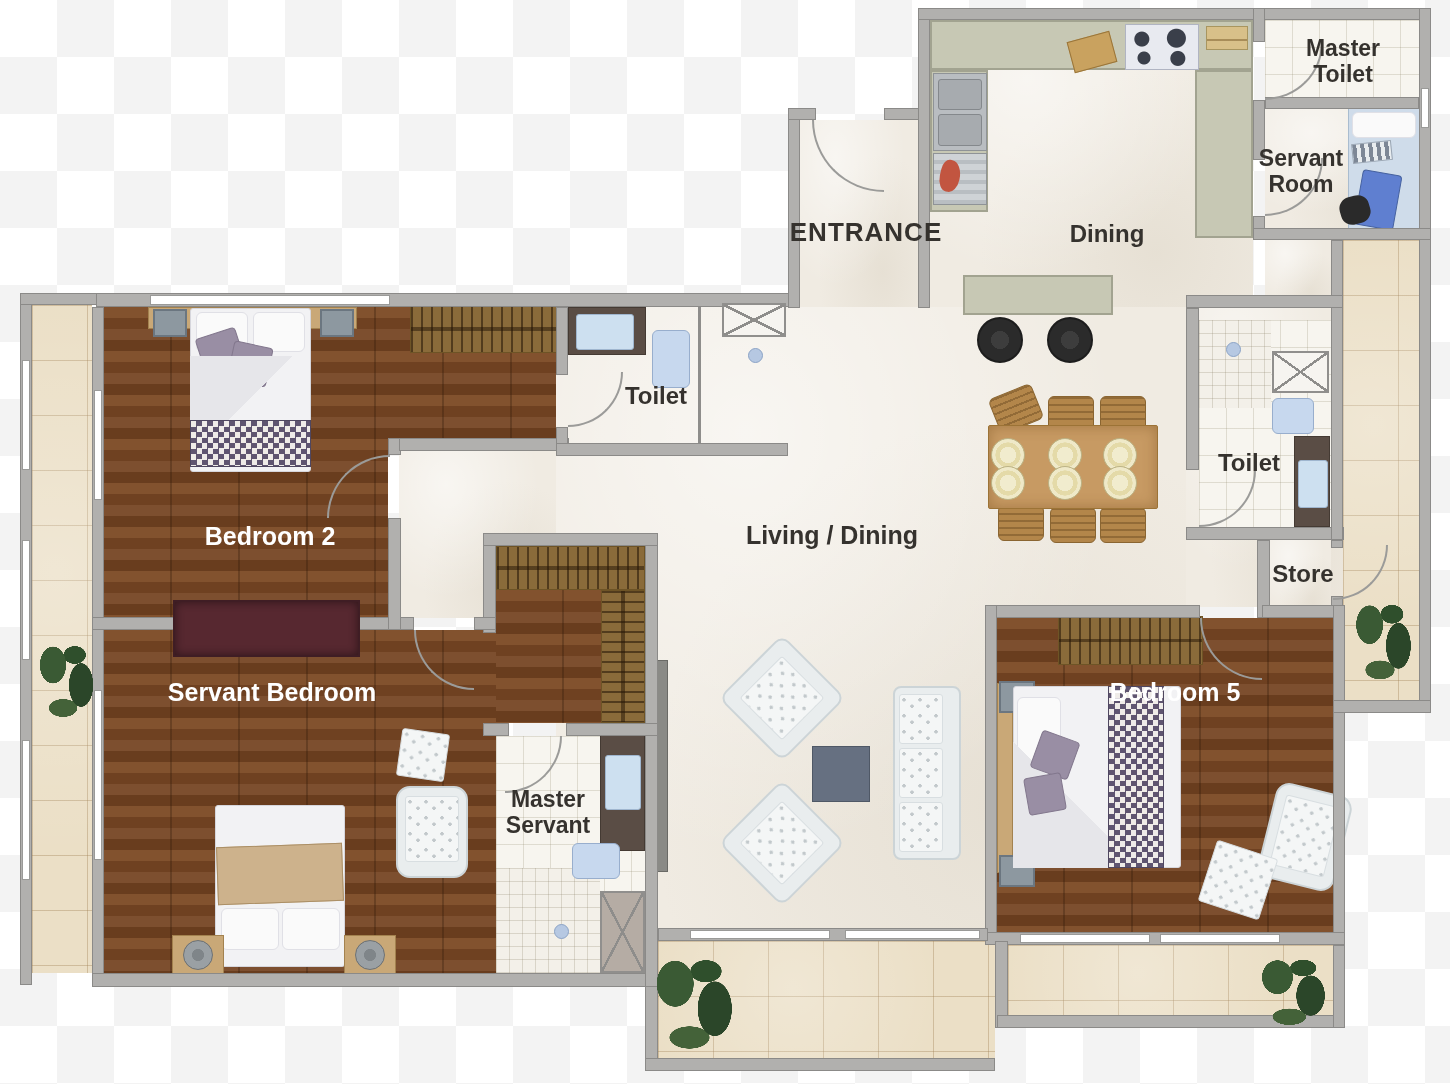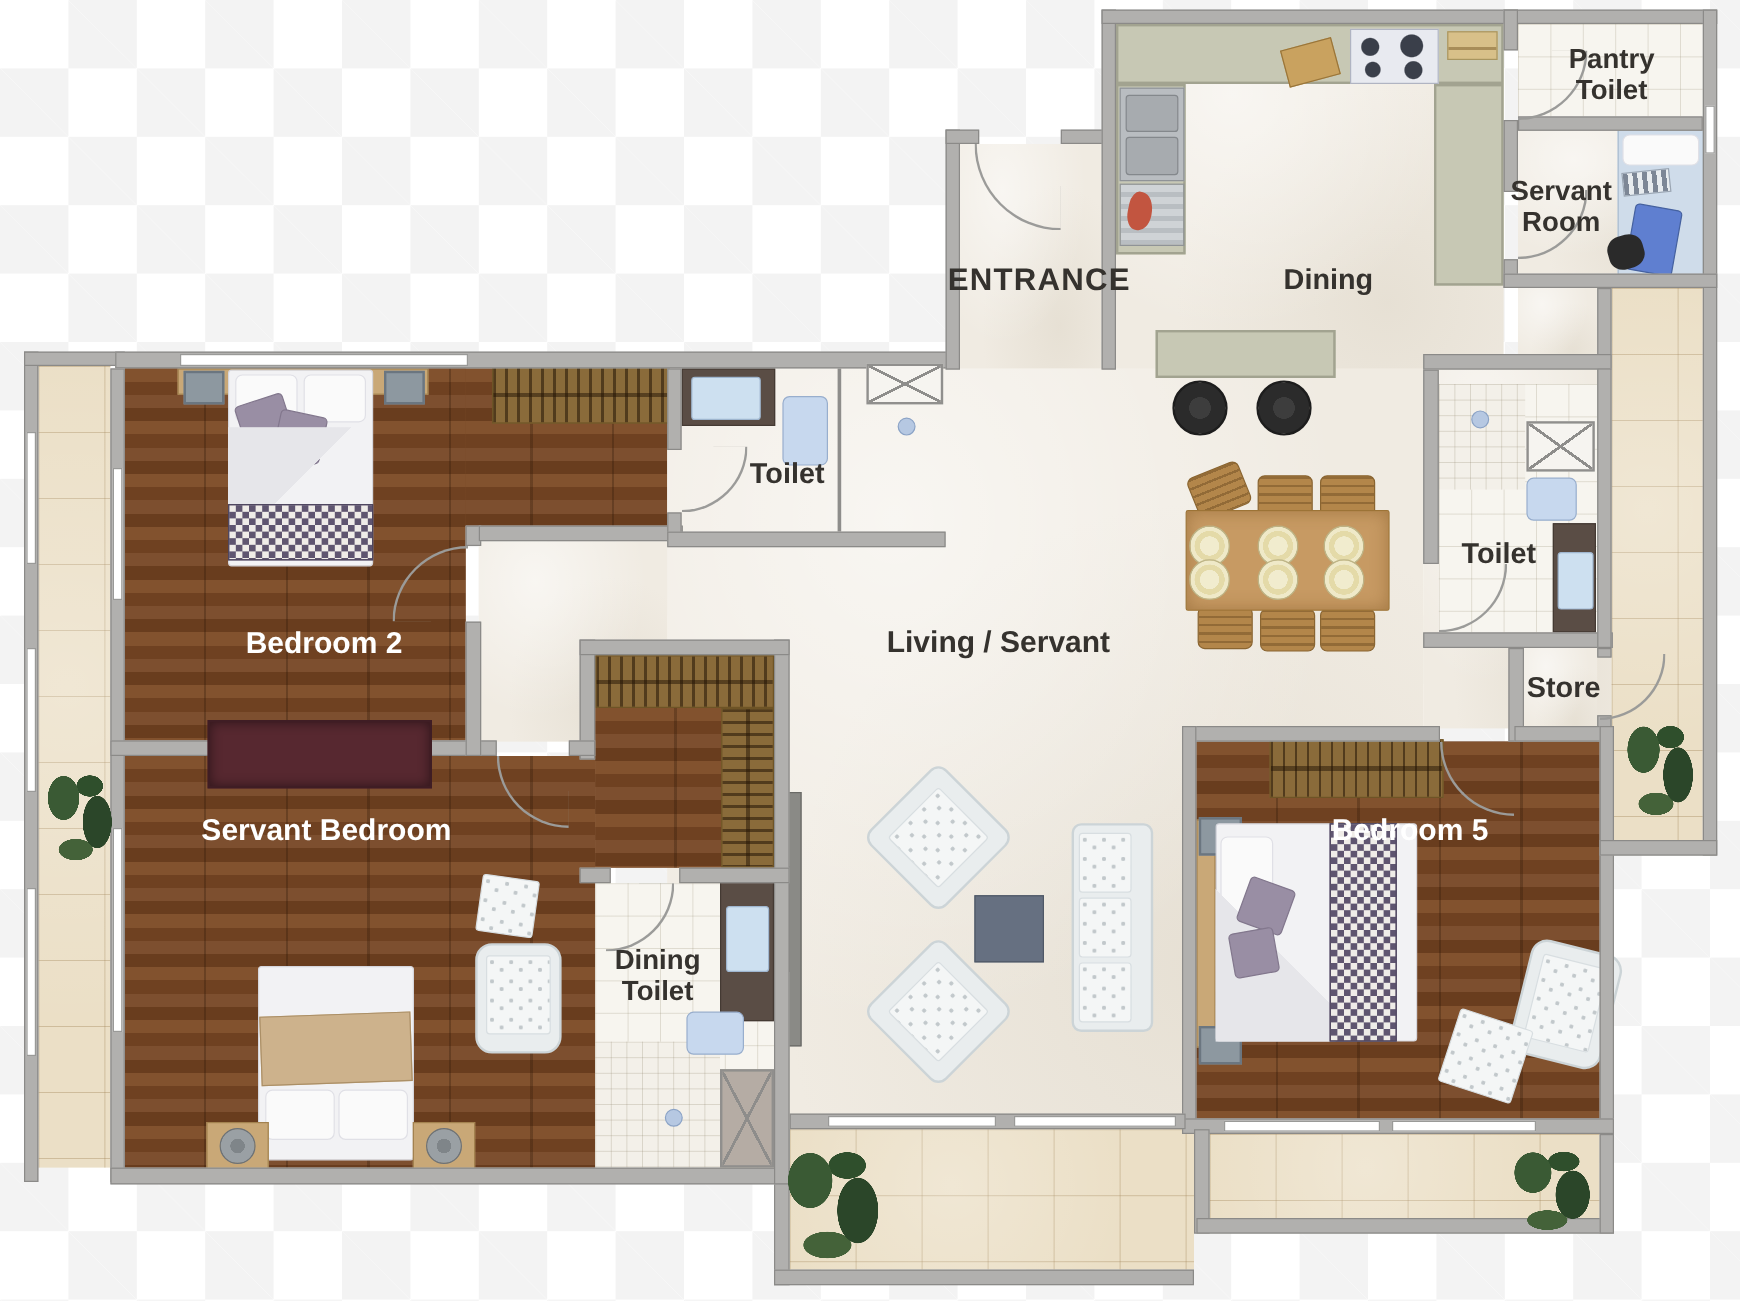--- a/index.html
+++ b/index.html
@@ -294,22 +294,22 @@
 <div class="arc" style="left:1265px;top:42px;width:58px;height:58px;border-right-width:2px;border-bottom-width:2px;border-radius:0 0 100% 0;"></div>
 <div class="arc" style="left:1265px;top:158px;width:58px;height:58px;border-right-width:2px;border-bottom-width:2px;border-radius:0 0 100% 0;"></div>
 
 <div class="plant" style="left:28px;top:630px;width:78px;height:100px;"></div>
 <div class="plant" style="left:640px;top:940px;width:110px;height:125px;"></div>
 <div class="plant" style="left:1248px;top:945px;width:92px;height:92px;"></div>
 <div class="plant" style="left:1344px;top:588px;width:80px;height:105px;"></div>
 
 <div class="lbl" style="left:866px;top:233px;font-size:26px;letter-spacing:1px;font-weight:600;">ENTRANCE</div>
 <div class="lbl" style="left:1107px;top:234px;">Dining</div>
-<div class="lbl wrap" style="left:1343px;top:62px;width:104px;font-size:23px;">Pantry Toilet</div>
+<div class="lbl wrap" style="left:1343px;top:62px;width:104px;font-size:23px;">Master Toilet</div>
 <div class="lbl wrap" style="left:1301px;top:172px;width:104px;font-size:23px;">Servant Room</div>
 <div class="lbl" style="left:656px;top:396px;">Toilet</div>
 <div class="lbl" style="left:1249px;top:463px;">Toilet</div>
 <div class="lbl" style="left:1303px;top:574px;">Store</div>
-<div class="lbl" style="left:832px;top:535px;font-size:25px;">Living / Servant</div>
+<div class="lbl" style="left:832px;top:535px;font-size:25px;">Living / Dining</div>
 <div class="lbl light" style="left:270px;top:536px;">Bedroom 2</div>
 <div class="lbl light" style="left:272px;top:692px;">Servant Bedroom</div>
-<div class="lbl wrap" style="left:548px;top:813px;width:112px;font-size:23px;">Dining Toilet</div>
+<div class="lbl wrap" style="left:548px;top:813px;width:112px;font-size:23px;">Master Servant</div>
 <div class="lbl light" style="left:1175px;top:692px;">Bedroom 5</div>
 
 </body></html>

